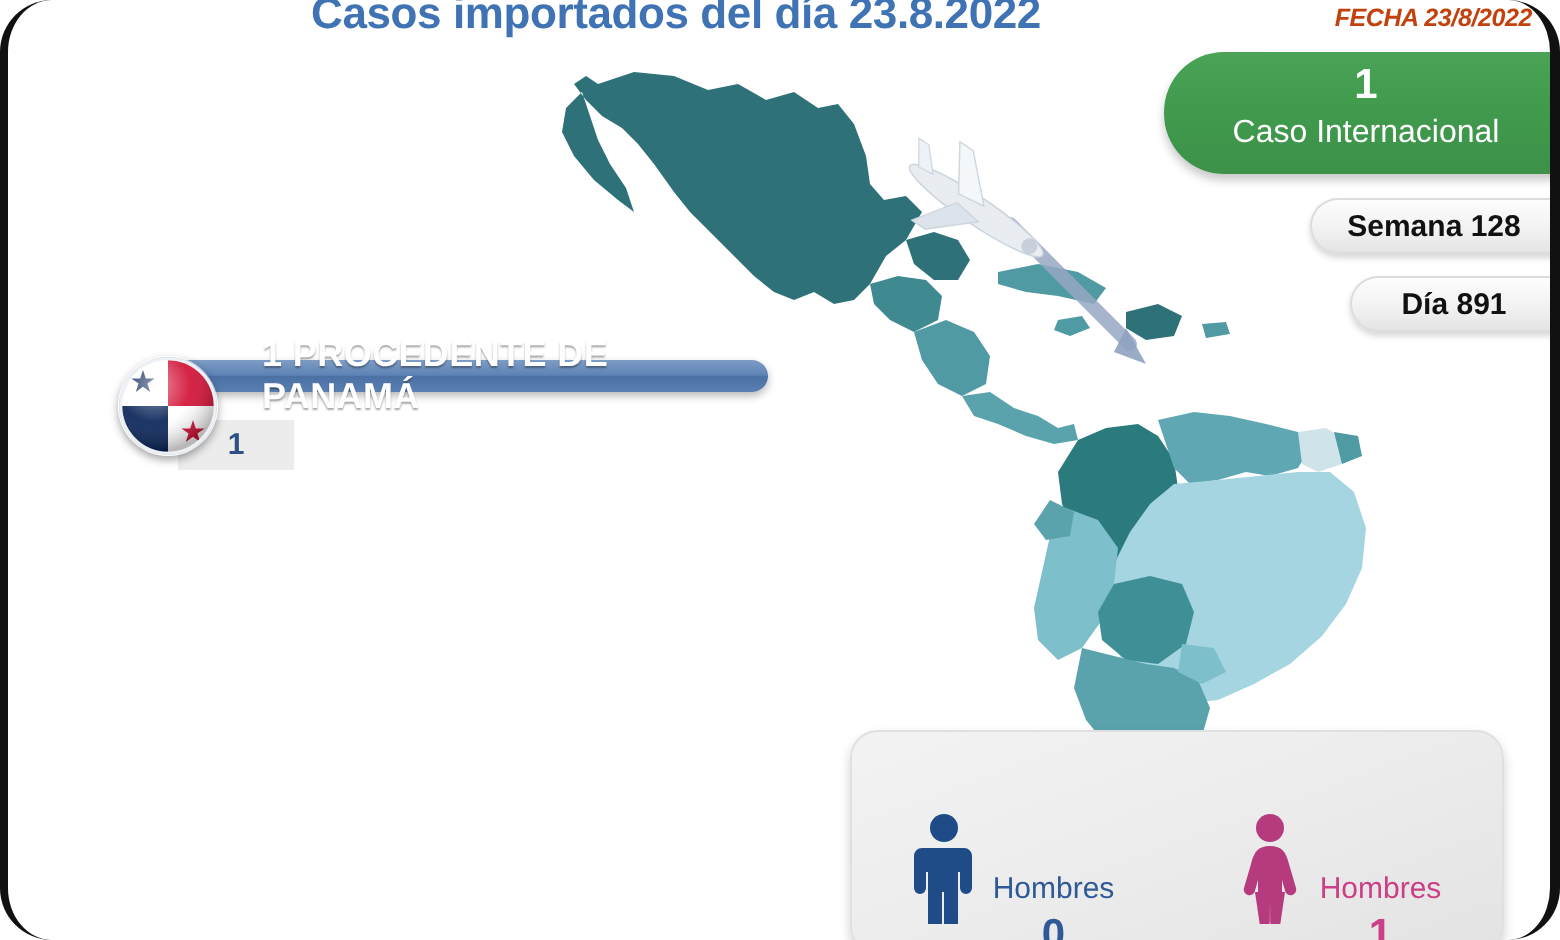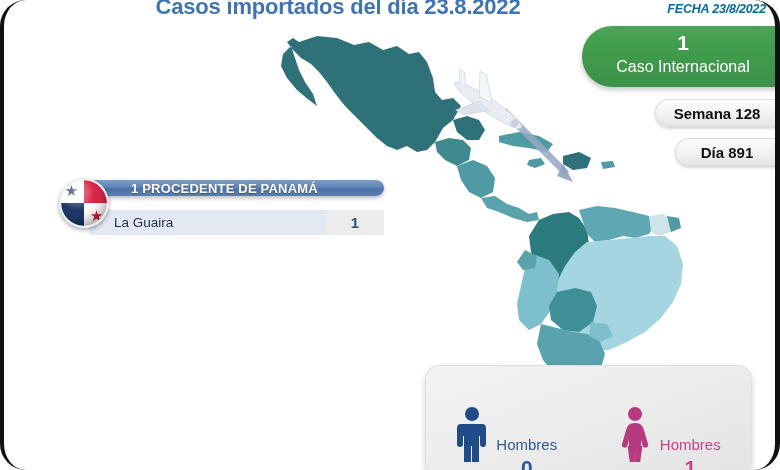--- a/index.html
+++ b/index.html
@@ -37,21 +37,21 @@
   }
 
   
   #fecha {
     position: absolute;
     right: 9px;
     top: 2px;
     font-size: 12.5px;
     font-weight: bold;
     font-style: italic;
-    color: #0369a1;
+    color: #c2410c;
     letter-spacing: -0.2px;
   }
 
   
   #intl-badge {
     position: absolute;
     left: 578px;
     top: 26px;
     width: 202px;
     height: 61px;
@@ -113,21 +113,21 @@
   #country-header {
     position: absolute;
     left: 30px;
     top: 0px;
     width: 295px;
     height: 16px;
     border-radius: 4px 14px 14px 4px;
     background: linear-gradient(180deg,#7e9dc6 0%,#5d82b4 48%,#4b70a4 50%,#5a80b3 100%);
     box-shadow: 0 2px 4px rgba(0,0,0,0.28);
     color: #ffffff;
-    font-size: 13px;
+    font-size: 18px;
     font-weight: bold;
     letter-spacing: 0.2px;
     display: flex;
     align-items: center;
     padding-left: 42px;
     box-sizing: border-box;
     text-shadow: 0 1px 1px rgba(0,0,0,0.35);
   }
   #rows {
     position: absolute;
@@ -290,21 +290,20 @@
 
   <div class="pill" id="pill-semana">Semana 128</div>
   <div class="pill" id="pill-dia">Día 891</div>
 
   <div id="country-panel">
 
     <div id="country-header">1 PROCEDENTE DE PANAMÁ</div>
 
     <div id="rows">
       <div class="row">
-        <div class="name">La Guaira</div>
         <div class="val">1</div>
       </div>
     </div>
 
     <div id="flag">
       <svg viewBox="0 0 50 50" width="50" height="50">
         <defs>
           <clipPath id="flagclip">
               <circle cx="25" cy="25" r="23"></circle>
             </clipPath>

